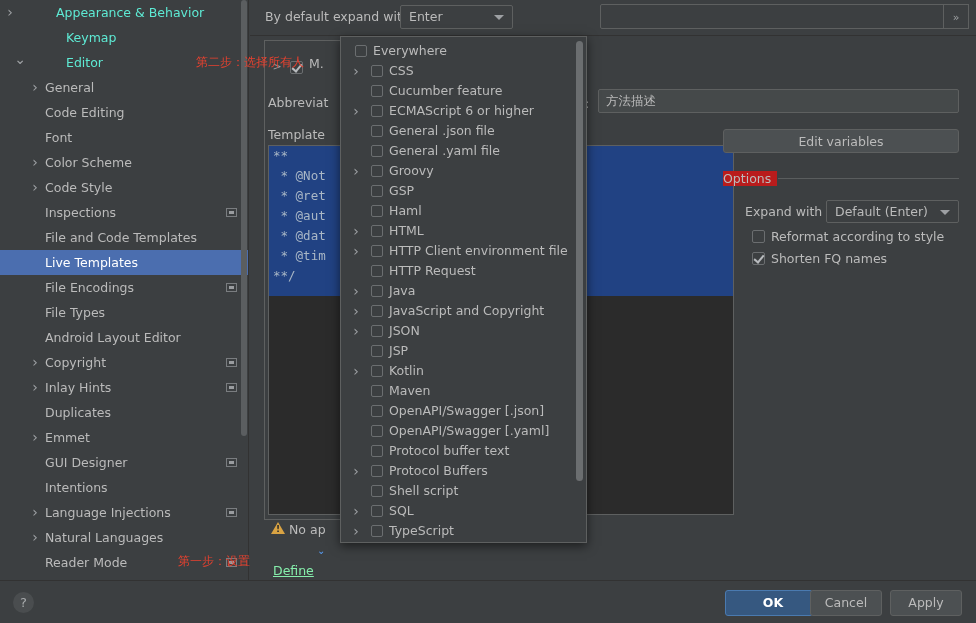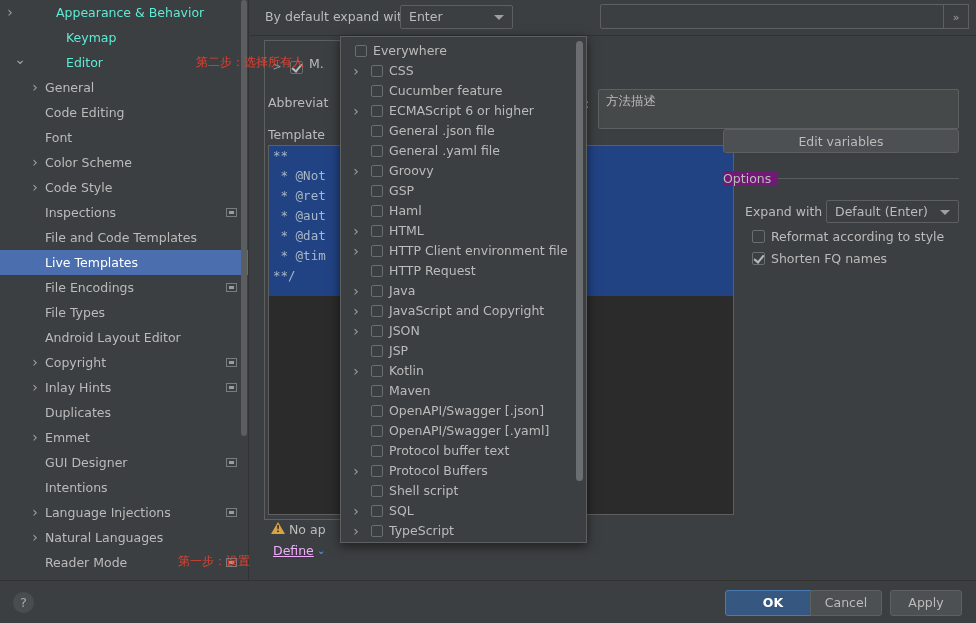--- a/index.html
+++ b/index.html
@@ -170,21 +170,21 @@
   .editor-selblock {
     position: absolute;
     background: #214283;
   }
 
   
   .group-title {
     position: absolute;
     color: #bbbbbb;
     font-size: 12.5px;
-    background: #701a75;
+    background: #b91c1c;
     padding-right: 6px;
   }
   .group-line {
     position: absolute;
     height: 1px;
     background: #5a5d5e;
   }
 
   .cb {
     position: absolute;
@@ -216,23 +216,24 @@
     position: absolute;
     left: -2px; top: 2px;
     font-size: 9px;
     color: #2b2b2b;
     font-weight: bold;
     font-family: "DejaVu Sans", sans-serif;
   }
 
   .link {
     position: absolute;
-    color: #f0abfc;
+    color: #86efac;
     text-decoration: underline;
     font-size: 12.5px;
+    margin-top: 20px;
   }
   .link-arrow {
     position: absolute;
     color: #589df6;
     font-size: 10px;
   }
 
   
   .annot {
     position: absolute;
@@ -485,21 +486,21 @@
 
     <div class="warn-icon" style="left:21px;top:522px;"></div>
     <div class="lbl-static" style="position:absolute;left:39px;top:522px;">No ap</div>
     <div class="link" style="left:23px;top:543px;">Define</div>
     <div class="link-arrow" style="left:67px;top:545px;">⌄</div>
 
     <div class="textfield" style="left:350px;top:4px;width:349px;height:25px;background:#3c3f41;"></div>
     <div class="expander-btn" style="left:693px;top:4px;width:26px;height:25px;line-height:25px;">»</div>
 
     <div class="lbl-static" style="position:absolute;left:335px;top:96px;">:</div>
-    <div class="textfield" style="left:348px;top:89px;width:361px;height:40px;line-height:22px;">方法描述</div>
+    <div class="textfield" style="left:348px;top:89px;width:361px;height:24px;line-height:22px;">方法描述</div>
 
     <div class="btn" style="left:473px;top:129px;width:236px;height:24px;">Edit variables</div>
 
     <div class="group-title" style="left:473px;top:171px;">Options</div>
     <div class="group-line" style="left:528px;top:178px;width:181px;"></div>
 
     <div class="lbl-static" style="position:absolute;left:495px;top:204px;">Expand with</div>
     <div class="combo" style="left:576px;top:200px;width:133px;height:23px;line-height:21px;">
       <span>Default (Enter)</span>
       <span class="arrow"></span>

